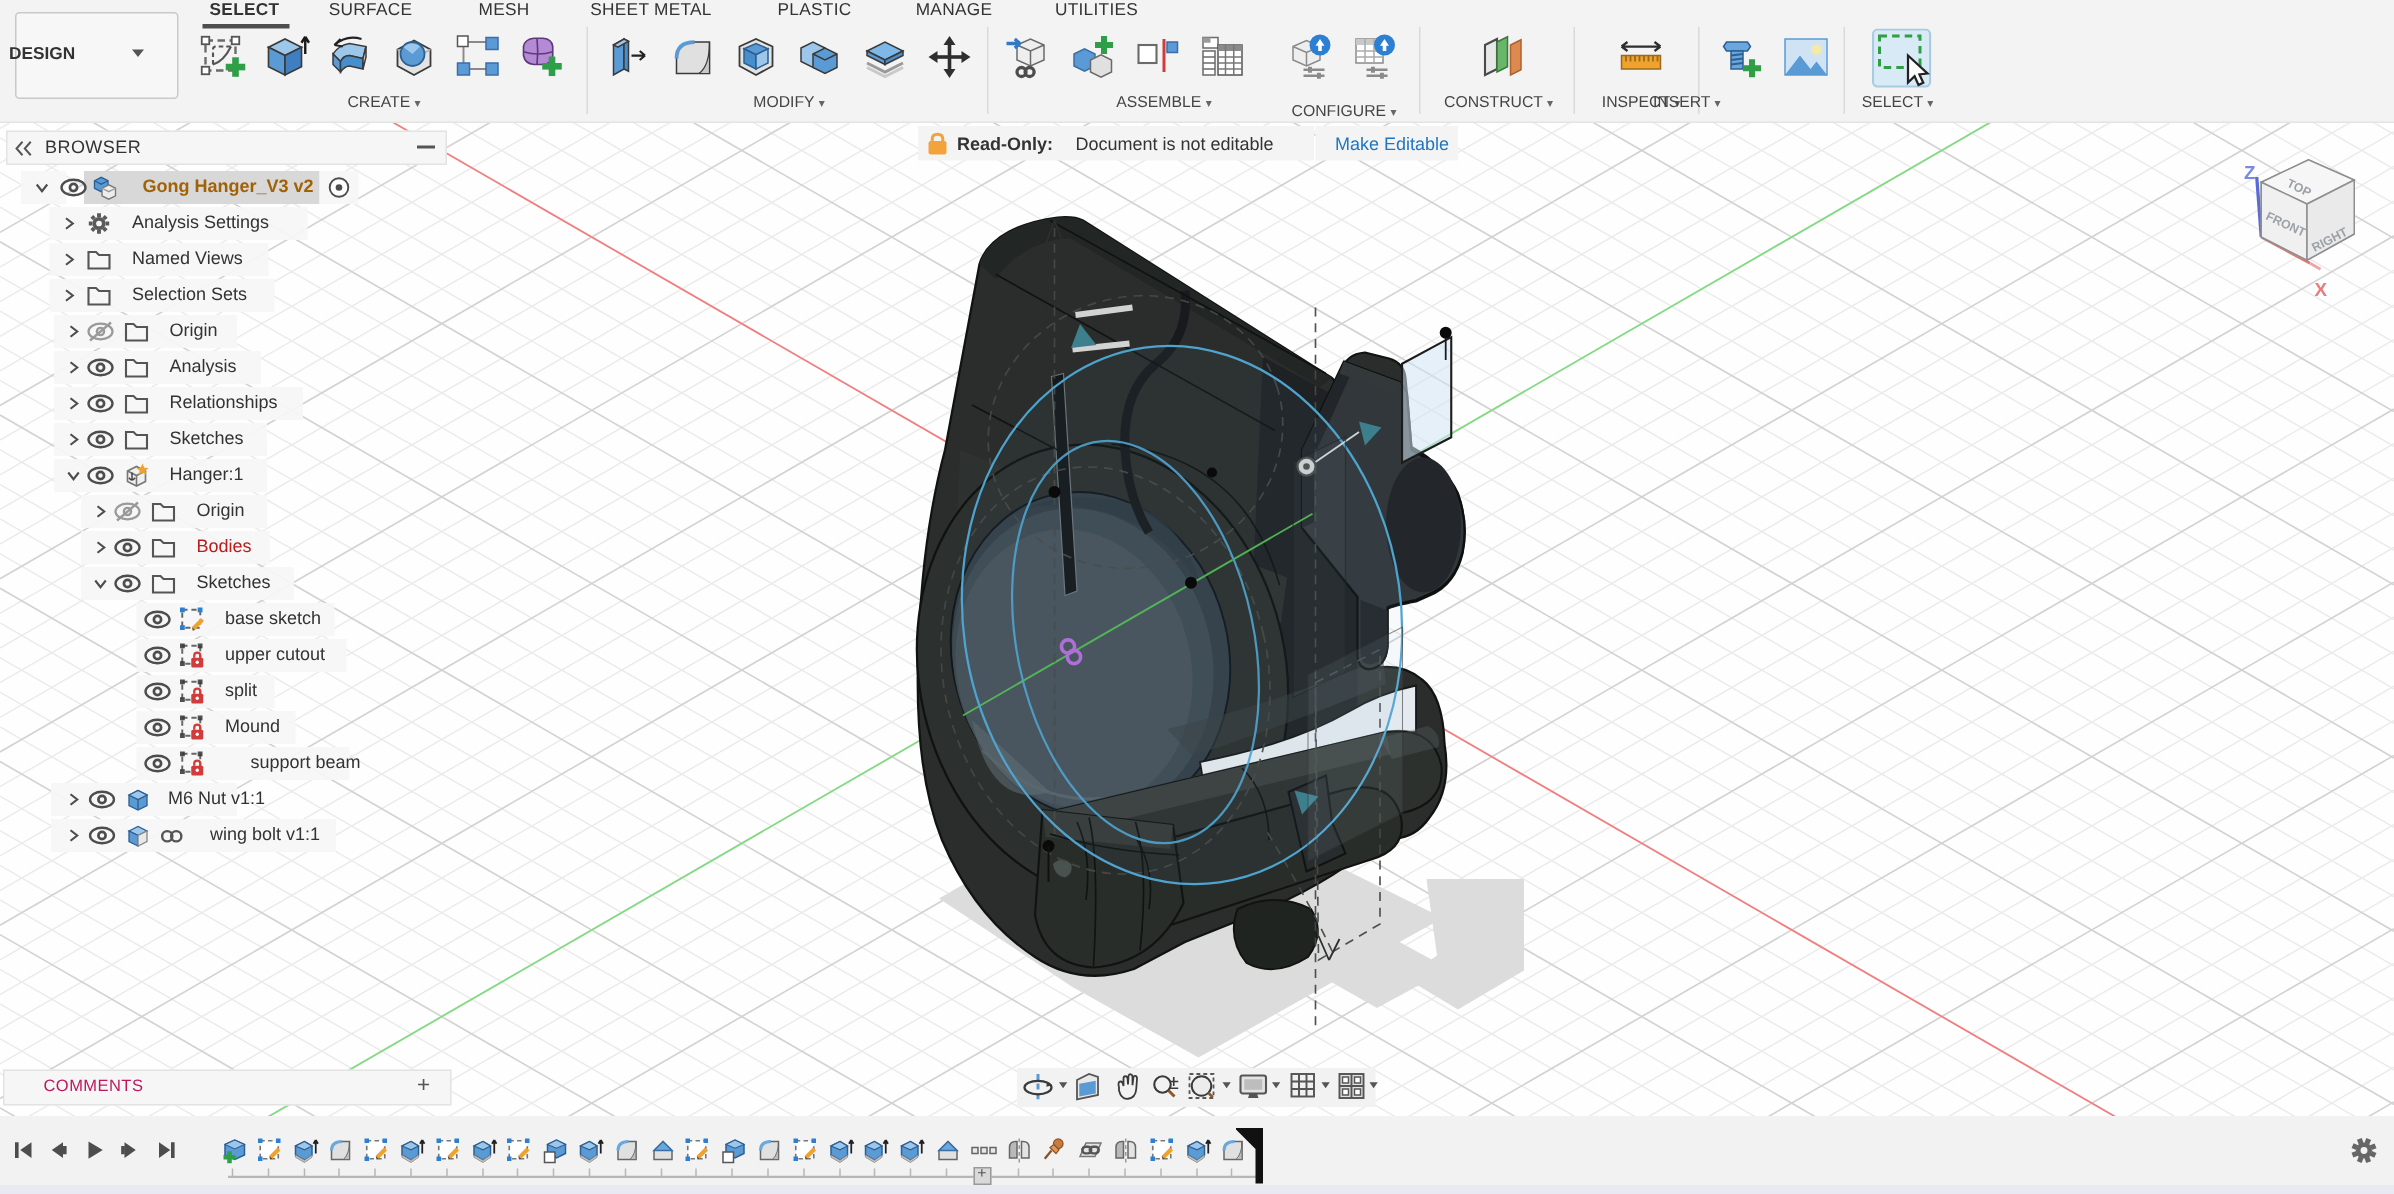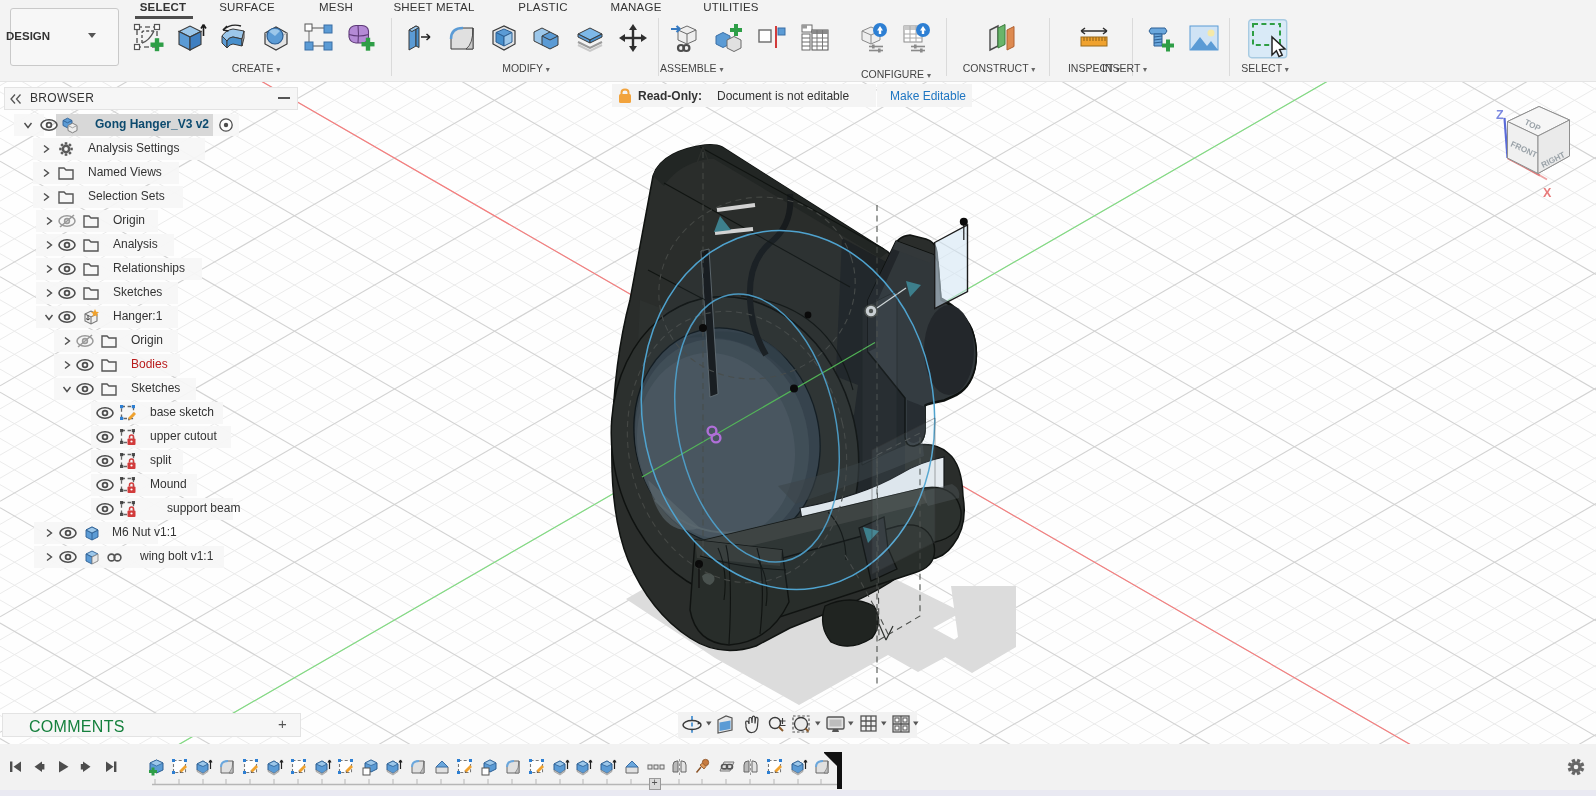--- a/index.html
+++ b/index.html
@@ -560,21 +560,21 @@
 <circle cx="23" cy="11" r="3.5" fill="#f5e9a8"></circle>
     </g>
   </svg>
 <svg class="abs" style="left:1248px;top:19px" width="40" height="40">
     <rect x="0.7" y="0.7" width="38" height="38" rx="3" fill="#d9eaf7" stroke="#a8cbe2" stroke-width="1.4"></rect>
 <rect x="5" y="5" width="27" height="21" fill="none" stroke="#2f9e44" stroke-width="2" stroke-dasharray="5 3.4"></rect>
 <path d="M24,18 L24,36 L28.4,31.8 L31,37.6 L34.2,36.2 L31.6,30.6 L37,30 Z" fill="#fff" stroke="#222" stroke-width="1.5"></path>
   </svg>
 <div class="abs" style="left:176px;top:62px;width:160px;text-align:center;font-size:10.5px;color:#444">CREATE <span style="font-size:8px;color:#666">▾</span></div>
 <div class="abs" style="left:446px;top:62px;width:160px;text-align:center;font-size:10.5px;color:#444">MODIFY <span style="font-size:8px;color:#666">▾</span></div>
-<div class="abs" style="left:660px;top:62px;width:160px;font-size:10.5px;color:#444">ASSEMBLE <span style="font-size:8px;color:#666">▾</span></div>
+<div class="abs" style="left:696px;top:62px;width:160px;text-align:center;font-size:10.5px;color:#444">ASSEMBLE <span style="font-size:8px;color:#666">▾</span></div>
 <div class="abs" style="left:816px;top:68px;width:160px;text-align:center;font-size:10.5px;color:#444">CONFIGURE <span style="font-size:8px;color:#666">▾</span></div>
 <div class="abs" style="left:919px;top:62px;width:160px;text-align:center;font-size:10.5px;color:#444">CONSTRUCT <span style="font-size:8px;color:#666">▾</span></div>
 <div class="abs" style="left:1014px;top:62px;width:160px;text-align:center;font-size:10.5px;color:#444">INSPECT <span style="font-size:8px;color:#666">▾</span></div>
 <div class="abs" style="left:1102px;top:62px;width:160px;text-align:left;font-size:10.5px;color:#444">INSERT <span style="font-size:8px;color:#666">▾</span></div>
 <div class="abs" style="left:1185px;top:62px;width:160px;text-align:center;font-size:10.5px;color:#444">SELECT <span style="font-size:8px;color:#666">▾</span></div>
 <div class="abs" style="left:612px;top:84px;width:264px;height:23px;background:#f4f4f4"></div>
 <div class="abs" style="left:877px;top:84px;width:95px;height:23px;background:#f4f4f4"></div>
 <svg class="abs" style="left:618px;top:88px" width="14" height="16">
     <rect x="1" y="6" width="12" height="9" rx="1.5" fill="#f2a33c"></rect>
     <path d="M3.5,7 L3.5,4.5 Q3.5,1.5 7,1.5 Q10.5,1.5 10.5,4.5 L10.5,7" fill="none" stroke="#f2a33c" stroke-width="2"></path>
@@ -597,21 +597,21 @@
 <svg class="abs" style="left:40px;top:116px" width="18" height="18">
     <ellipse cx="9" cy="9" rx="8" ry="5.2" fill="none" stroke="#4d4d4d" stroke-width="1.6"></ellipse>
     <circle cx="9" cy="9" r="2.4" fill="none" stroke="#4d4d4d" stroke-width="1.8"></circle>
   </svg>
 <svg class="abs" style="left:61px;top:116px" width="18" height="18">
     <path d="M2,4.5 L6.5,2.2 L11,4.5 L11,9.5 L6.5,11.8 L2,9.5 Z" fill="#5b9bd5" stroke="#2d5f93" stroke-width="0.9"></path>
     <path d="M2,4.5 L6.5,6.8 L11,4.5" fill="none" stroke="#2d5f93" stroke-width="0.9"></path>
     <path d="M7,9.5 L11.5,7.2 L16,9.5 L16,14.5 L11.5,16.8 L7,14.5 Z" fill="#ededed" stroke="#777" stroke-width="0.9"></path>
     <path d="M7,9.5 L11.5,11.8 L16,9.5" fill="none" stroke="#999" stroke-width="0.9"></path>
   </svg>
-<div class="abs" style="left:95px;top:117px;font-size:12px;font-weight:bold;color:#0c4a6e;white-space:nowrap">Gong Hanger_V3 v2</div>
+<div class="abs" style="left:95px;top:117px;font-size:12px;font-weight:bold;color:#a16207;white-space:nowrap">Gong Hanger_V3 v2</div>
 <svg class="abs" style="left:217px;top:116px" width="18" height="18">
     <circle cx="9" cy="9" r="6.2" fill="#fdfdfd" stroke="#4d4d4d" stroke-width="1.3"></circle>
     <circle cx="9" cy="9" r="2.2" fill="#4d4d4d"></circle>
   </svg>
 <div class="abs" style="left:33px;top:138px;width:172px;height:22px;background:rgba(246,246,246,0.93)"></div>
 <svg class="abs" style="left:37px;top:140px" width="18" height="18">
     <path d="M7,5.5 L11.5,9 L7,12.5" fill="none" stroke="#4d4d4d" stroke-width="1.4"></path>
   </svg>
 <svg class="abs" style="left:57px;top:140px" width="18" height="18">
     <line x1="13.4" y1="9.0" x2="15.8" y2="9.0" stroke="#5a5a5a" stroke-width="2.6"></line>
@@ -845,21 +845,21 @@
     <path d="M9,9 L15,6 L15,13 L9,16 Z" fill="#e8e8e8" stroke="#888" stroke-width="0.9"></path>
   </svg>
 <svg class="abs" style="left:106px;top:548px" width="18" height="18">
     <g fill="none" stroke="#555" stroke-width="1.6">
       <circle cx="5.5" cy="9.5" r="3.4"></circle>
       <circle cx="11.5" cy="9.5" r="3.4"></circle>
     </g>
   </svg>
 <div class="abs" style="left:140px;top:549px;font-size:12px;font-weight:normal;color:#333;white-space:nowrap">wing bolt v1:1</div>
 <div class="abs" style="left:2px;top:713px;width:299px;height:24px;background:#f6f6f6;border:1px solid #e3e3e3;box-sizing:border-box"></div>
-<div class="abs" style="left:29px;top:718px;font-size:16px;color:#15803d;letter-spacing:0.3px">COMMENTS</div>
+<div class="abs" style="left:29px;top:718px;font-size:11px;color:#be185d;letter-spacing:0.3px">COMMENTS</div>
 <div class="abs" style="left:278px;top:715px;font-size:15px;color:#555">+</div>
 <div class="abs" style="left:678px;top:712px;width:239px;height:26px;background:#f2f2f2"></div>
 <svg class="abs" style="left:680px;top:713px" width="239" height="24">
     <g transform="translate(2,2)">
       <line x1="10" y1="1" x2="10" y2="19" stroke="#5b9bd5" stroke-width="2" stroke-dasharray="4 2.4"></line>
       <ellipse cx="10" cy="10" rx="9" ry="4.5" fill="none" stroke="#3a3a3a" stroke-width="1.5"></ellipse>
       <path d="M16,6.5 L19.5,8.5 L15.5,9.5 Z" fill="#3a3a3a"></path>
     </g>
     <path transform="translate(26,8)" d="M0,0.5 L5.5,0.5 L2.75,4.5 Z" fill="#555"></path>
     <g transform="translate(36,2)">

